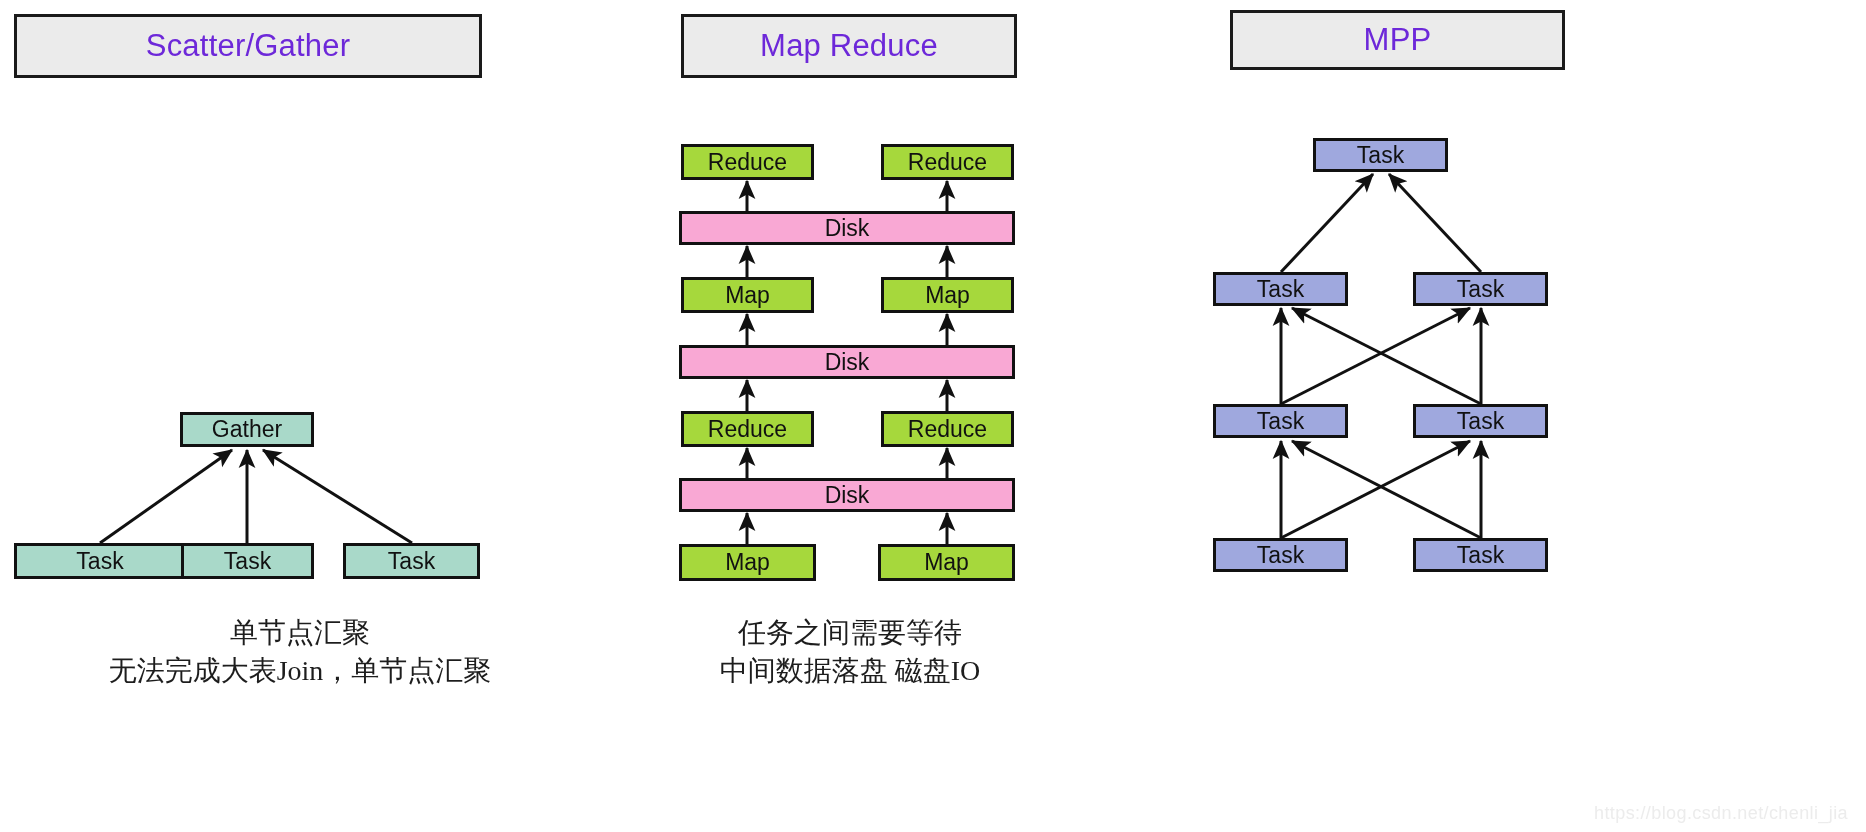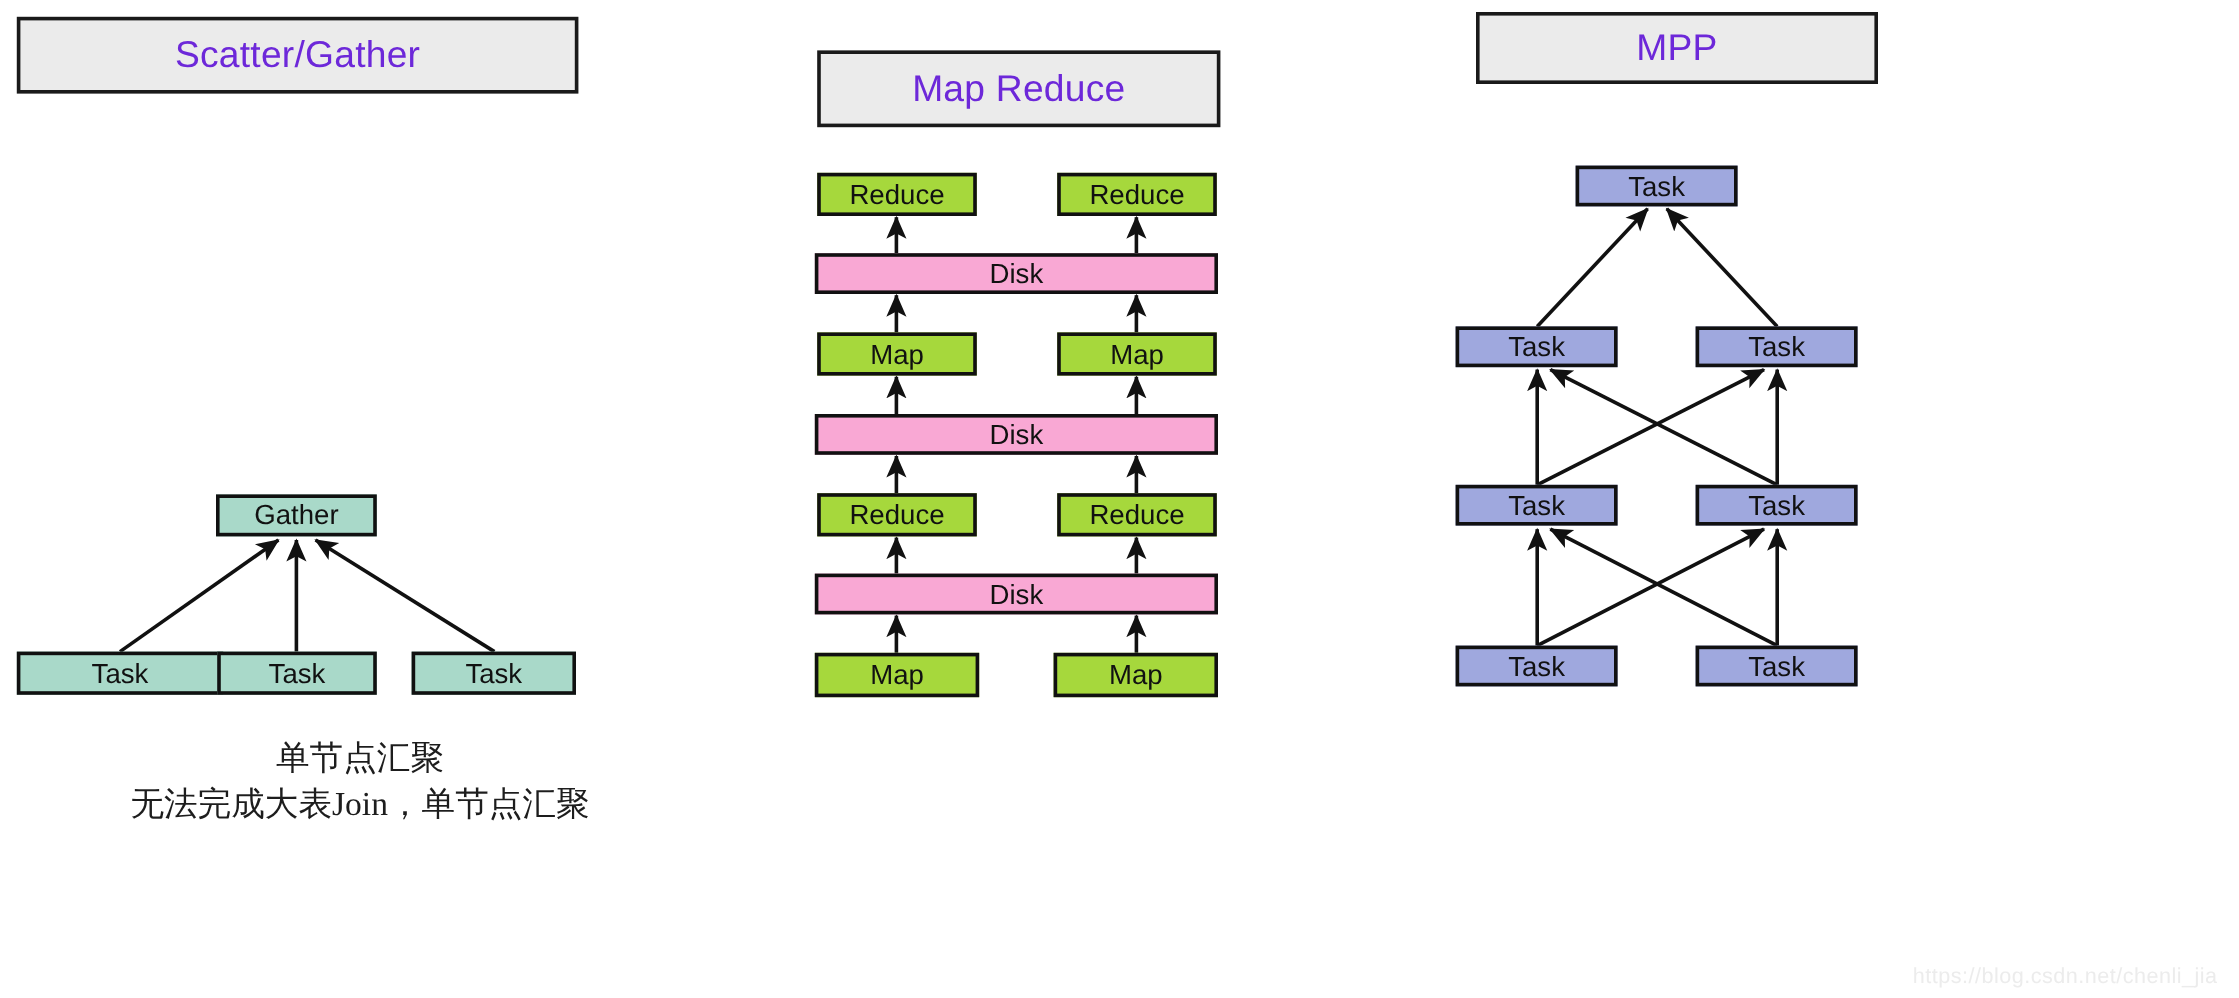--- a/index.html
+++ b/index.html
@@ -35,21 +35,21 @@
     border: 3px solid #1a1a1a;
     box-sizing: border-box;
     display: flex;
     align-items: center;
     justify-content: center;
     color: #6d28d9;
     font-size: 31px;
     letter-spacing: 0.2px;
   }
   #header-scatter   { left: 14px;  top: 14px; width: 468px; height: 64px; }
-  #header-mapreduce { left: 681px; top: 14px; width: 336px; height: 64px; margin-top: 28px; }
+  #header-mapreduce { left: 681px; top: 14px; width: 336px; height: 64px; }
   #header-mpp       { left: 1214px; top: 10px; width: 335px; height: 60px; margin-left: 16px; }
 
   .node {
     position: absolute;
     box-sizing: border-box;
     border: 3px solid #111111;
     display: flex;
     align-items: center;
     justify-content: center;
     font-size: 23px;
@@ -170,17 +170,19 @@
       <div class="node blue" style="left: 1413px; top: 404px; width: 135px; height: 34px;">Task</div>
       <div class="node blue" style="left: 1213px; top: 538px; width: 135px; height: 34px;">Task</div>
       <div class="node blue" style="left: 1413px; top: 538px; width: 135px; height: 34px;">Task</div>
     </div>
 
   <div class="caption" id="caption-scatter">
       <span class="cap-line">单节点汇聚</span>
       <span class="cap-line">无法完成大表Join，单节点汇聚</span>
     </div>
   <div class="caption" id="caption-mapreduce">
+      <span class="cap-line">任务之间需要等待</span>
+      <span class="cap-line">中间数据落盘 磁盘IO</span>
     </div>
 
   <div class="watermark">https://blog.csdn.net/chenli_jia</div>
 
 </div>
 
 </body></html>

